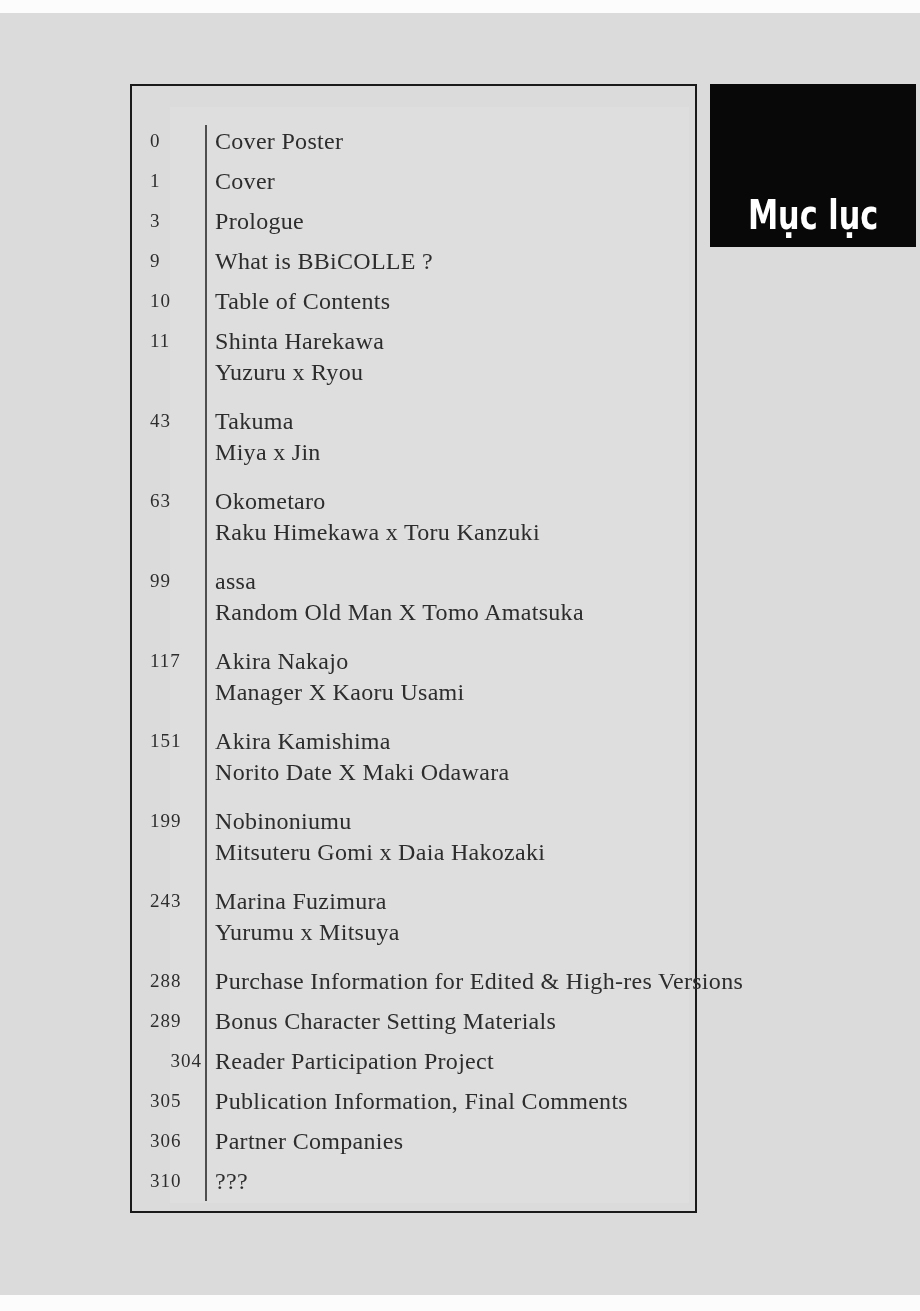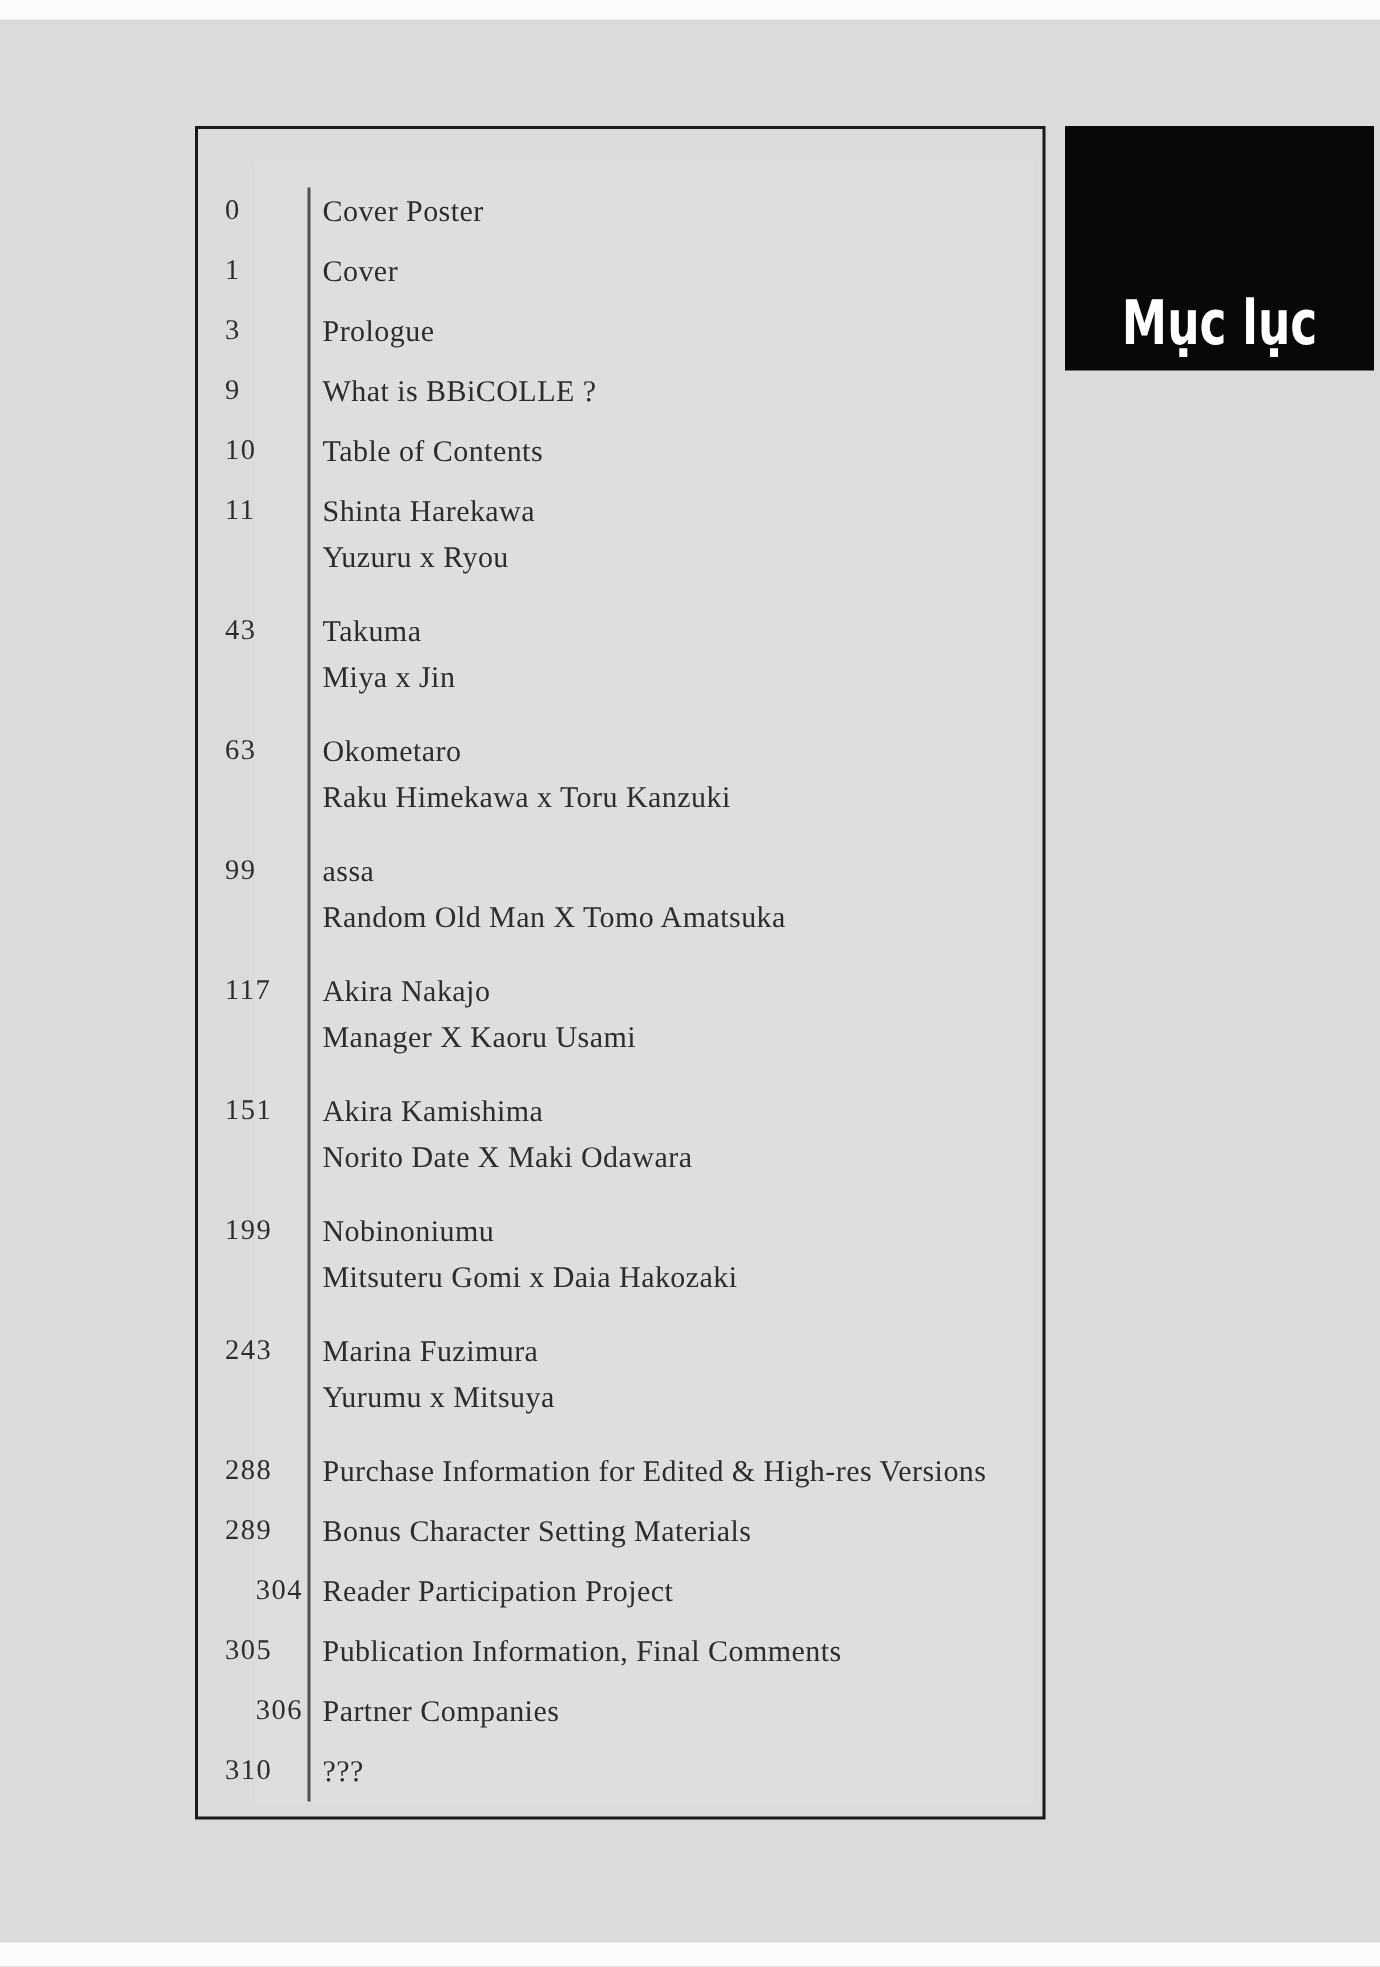--- a/index.html
+++ b/index.html
@@ -47,21 +47,21 @@
   .entry{
     position:absolute;left:0;width:100%;height:28px;
     line-height:28px;white-space:nowrap;
   }
   .entry .num{
     position:absolute;left:18px;width:52px;
     font-size:19px;letter-spacing:1px;
   }
   .entry .ttl{
     position:absolute;left:83px;
-    font-size:20px;letter-spacing:0.3px;
+    font-size:24px;letter-spacing:0.3px;
   }
 
   .title-banner{
     position:absolute;
     left:710px;top:84px;
     width:206px;height:163px;
     background:var(--banner-bg);
     display:flex;align-items:flex-end;justify-content:center;
   }
   .title-banner .title-text{
@@ -170,21 +170,21 @@
         <span class="ttl">Bonus Character Setting Materials</span>
       </div>
       <div class="entry" style="top: 961px; text-align: right;">
         <span class="num">304</span>
         <span class="ttl">Reader Participation Project</span>
       </div>
       <div class="entry" style="top: 1001px;">
         <span class="num">305</span>
         <span class="ttl">Publication Information, Final Comments</span>
       </div>
-      <div class="entry" style="top: 1041px; text-align: right;">
+      <div class="entry" style="top: 1041px;">
         <span class="num">306</span>
         <span class="ttl">Partner Companies</span>
       </div>
       <div class="entry" style="top: 1081px;">
         <span class="num">310</span>
         <span class="ttl">???</span>
       </div>
     </div>
 </div>
 

